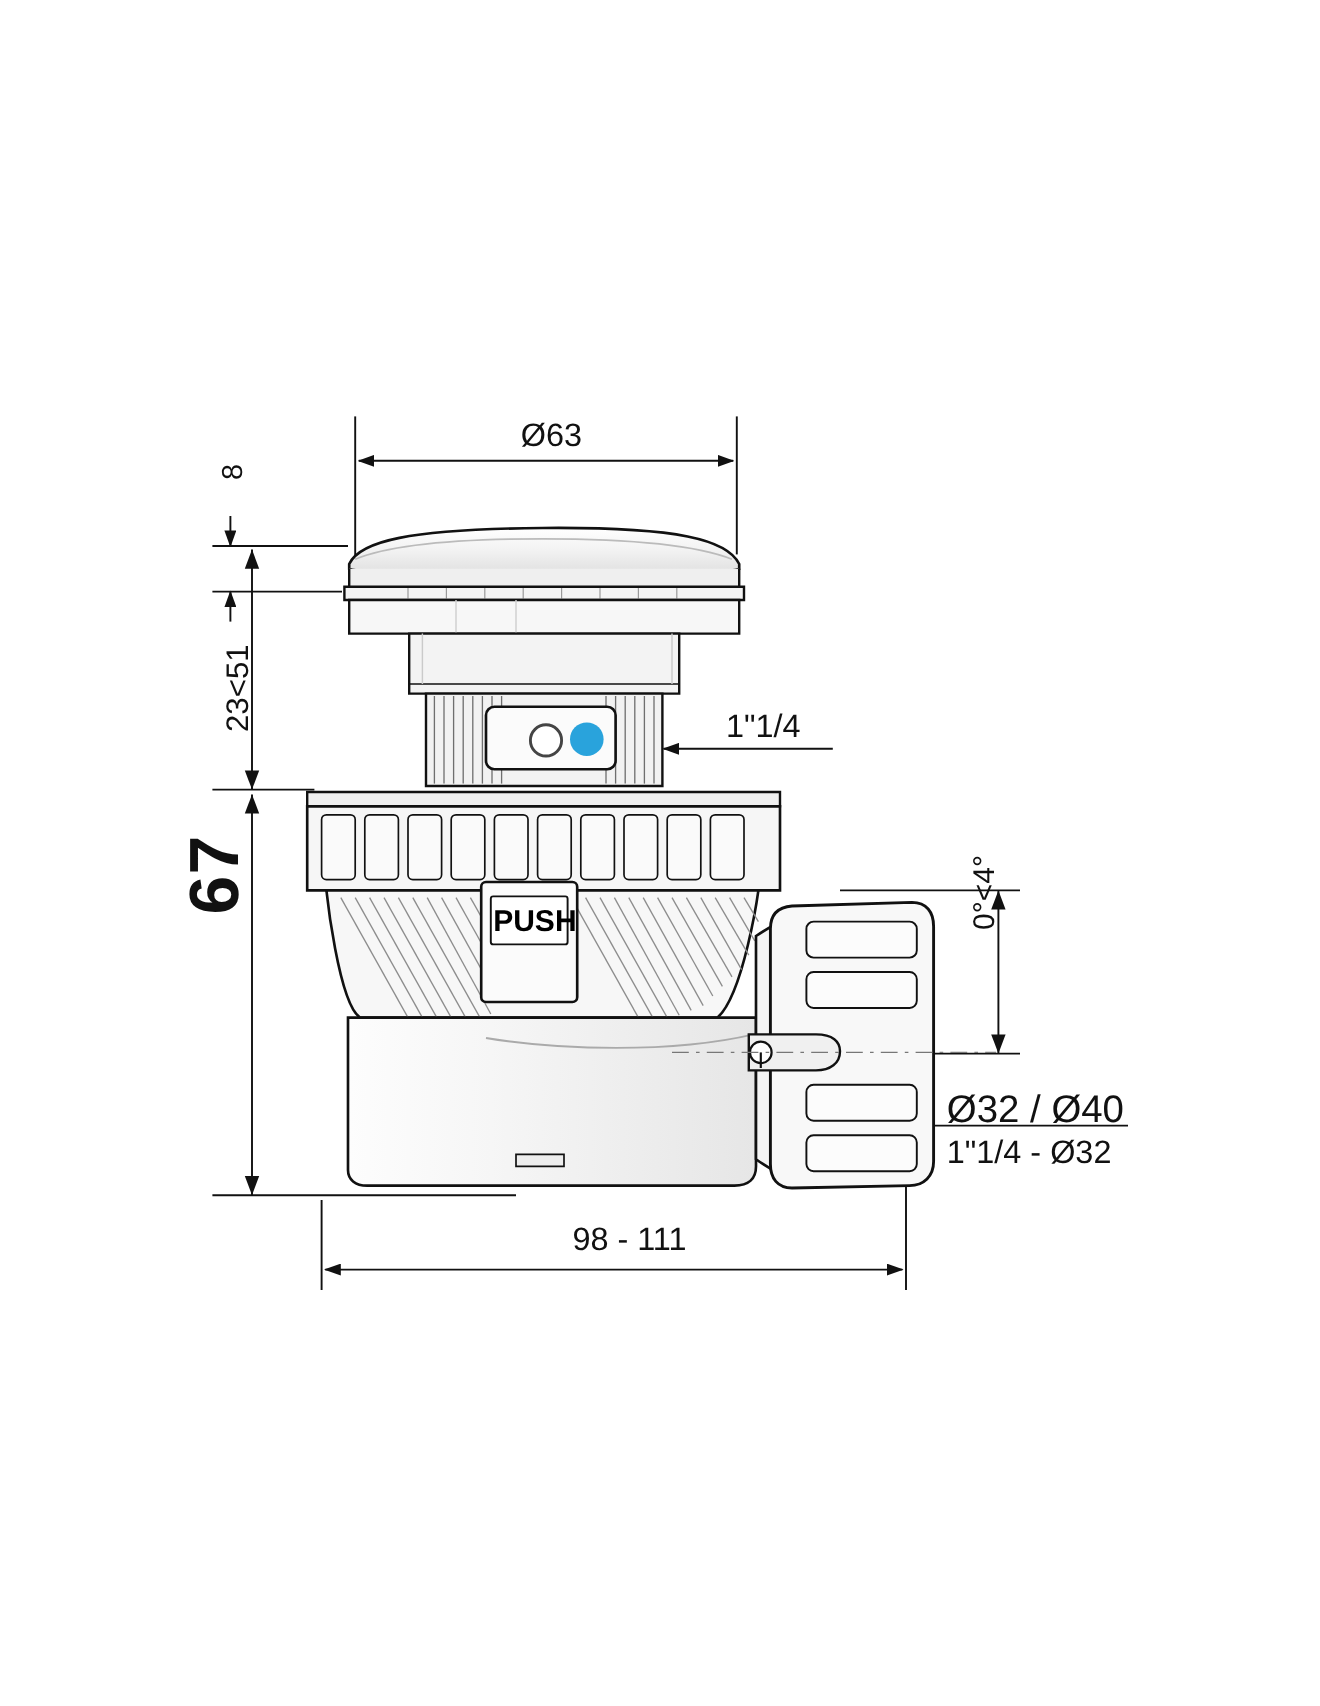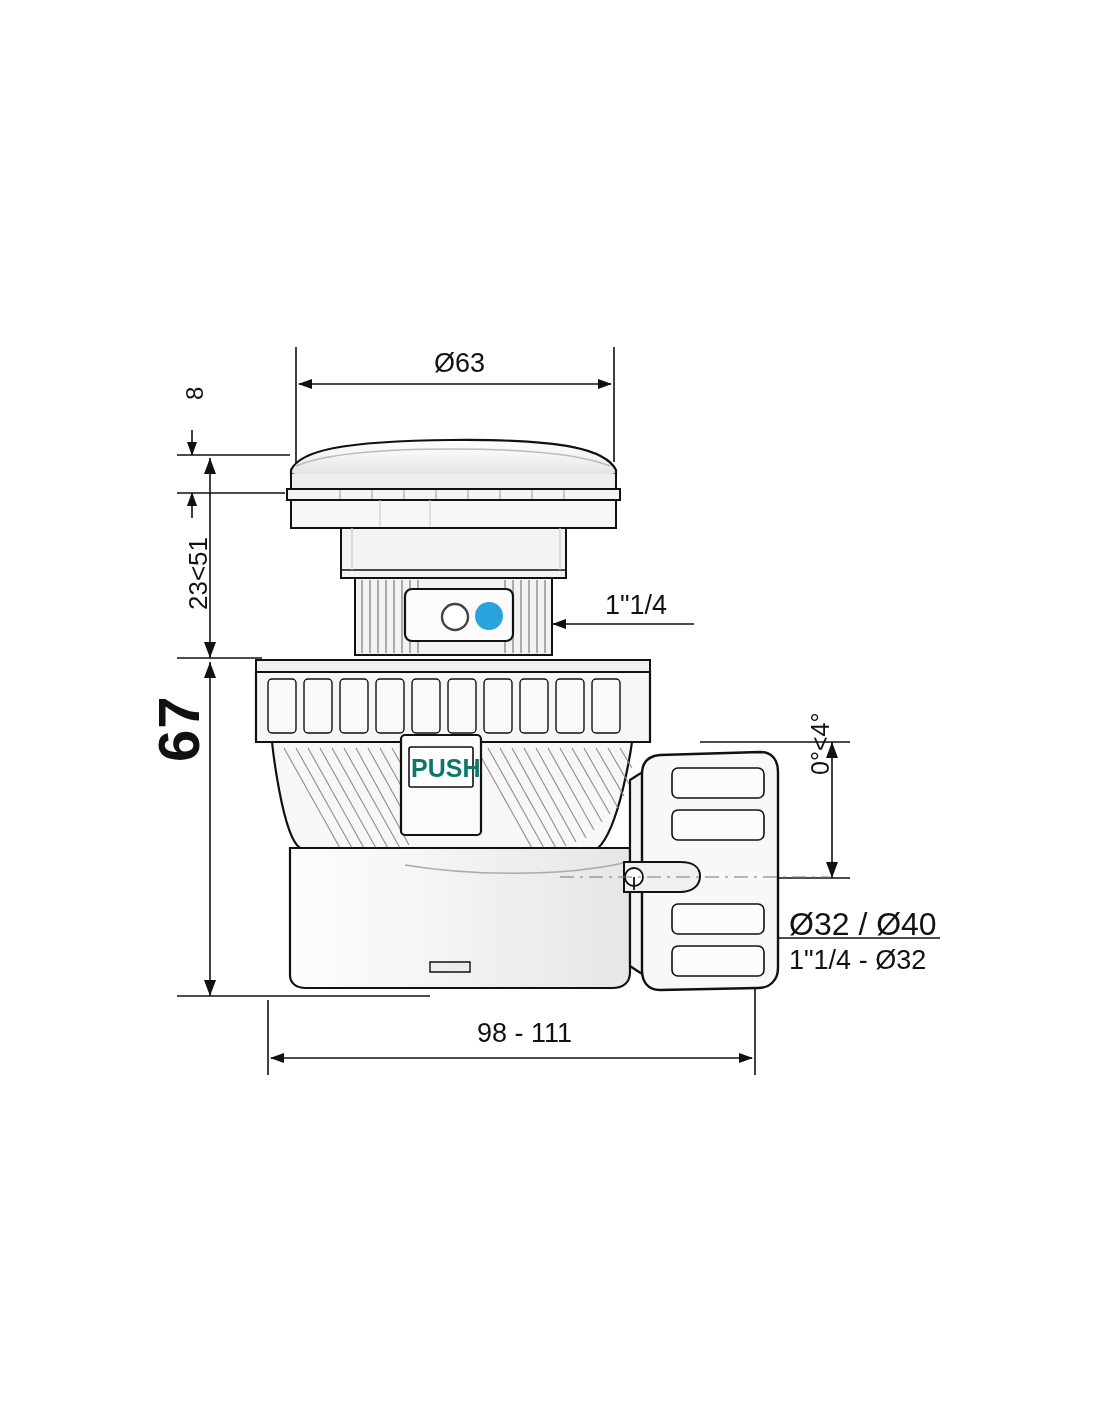--- a/index.html
+++ b/index.html
@@ -88,21 +88,21 @@
     top: 1020px;
     font-size: 27px;
   }
   .lbl-push {
     position: absolute;
     left: 411px;
     top: 754px;
     font-size: 25px;
     font-weight: bold;
     letter-spacing: 0px;
-    color: #0f766e;
+    color: #000000;
     font-family: "Liberation Sans", sans-serif;
   }
 </style>
 </head>
 <body>
 
 <div id="stage">
 
   <svg id="drawing" viewBox="0 0 1100 1422" xmlns="http://www.w3.org/2000/svg">
 

